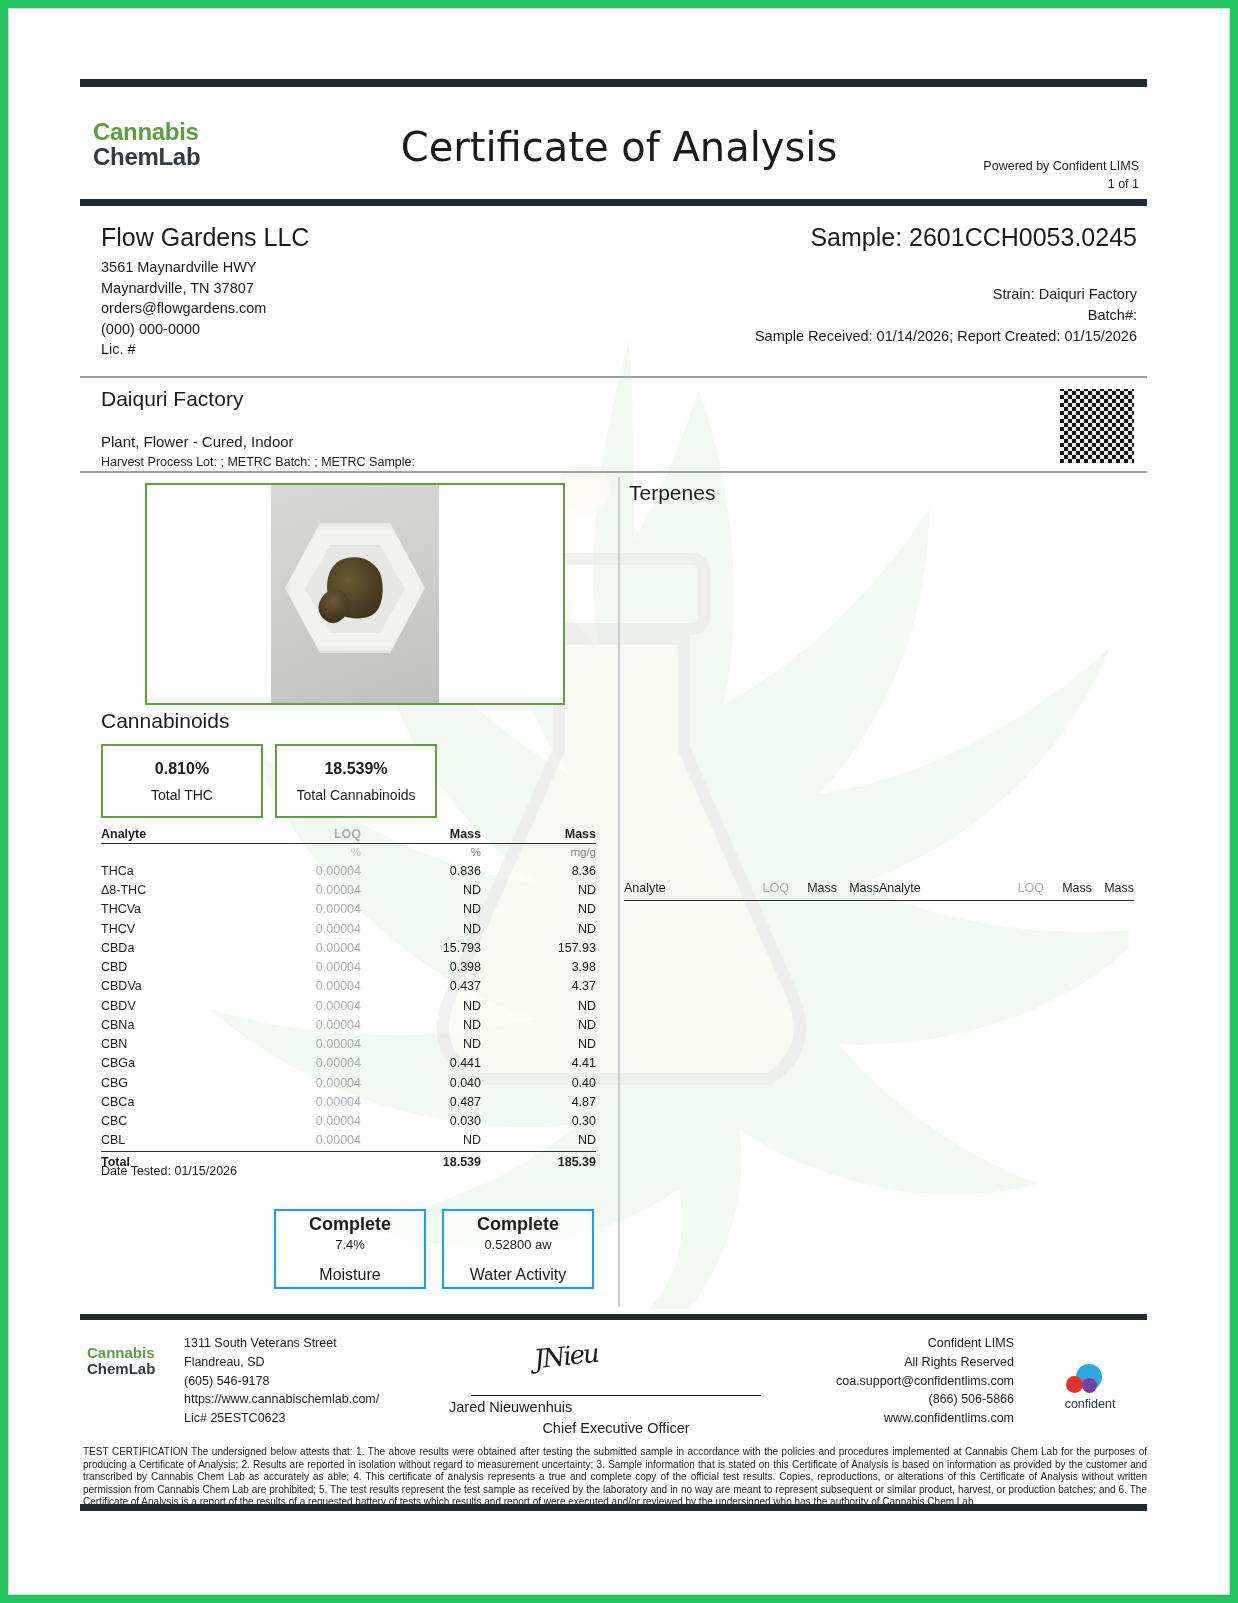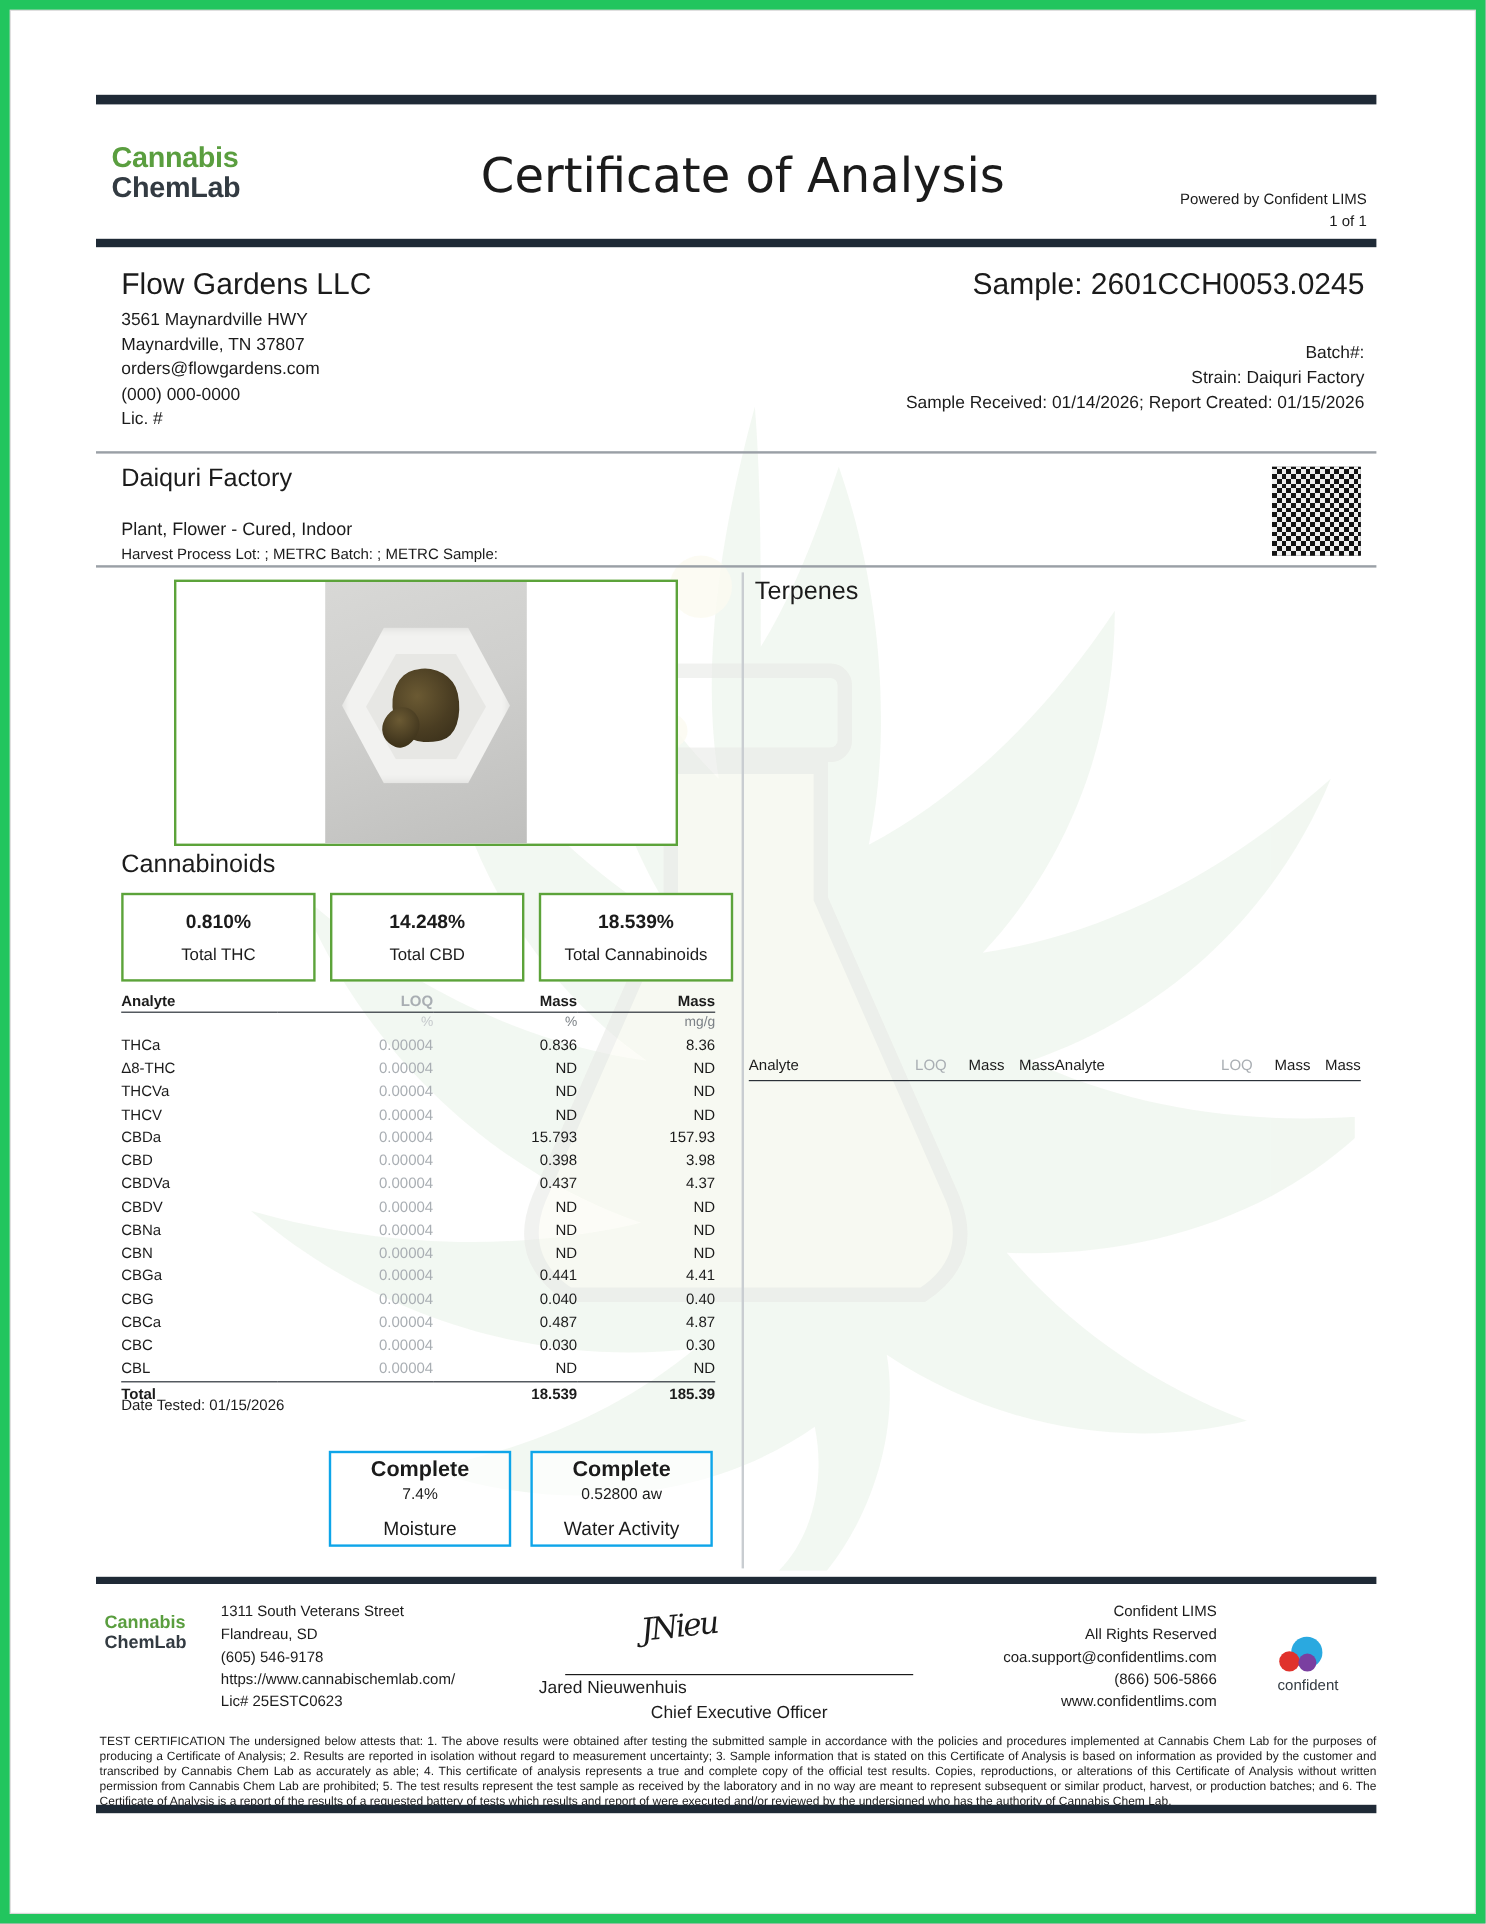--- a/index.html
+++ b/index.html
@@ -404,22 +404,22 @@
     <div class="client">
       <div class="name">Flow Gardens LLC</div>
       <div class="line">3561 Maynardville HWY</div>
       <div class="line">Maynardville, TN 37807</div>
       <div class="line">orders@flowgardens.com</div>
       <div class="line">(000) 000-0000</div>
       <div class="line">Lic. #</div>
     </div>
     <div class="sampleblock">
       <div class="sid">Sample: 2601CCH0053.0245</div>
+      <div class="line">Strain: Daiquri Factory</div>
       <div class="line">Batch#:</div>
-      <div class="line">Strain: Daiquri Factory</div>
       <div class="line">Sample Received: 01/14/2026; Report Created: 01/15/2026</div>
     </div>
     <div class="midrule"></div>
 
     <div class="strain">
       <div class="sname">Daiquri Factory</div>
       <div class="stype">Plant, Flower - Cured, Indoor</div>
       <div class="slot">Harvest Process Lot: ; METRC Batch: ; METRC Sample:</div>
     </div>
     <div class="qr"></div>
@@ -454,24 +454,20 @@
       </div>
     </div>
     <div class="terp-rule"></div>
 
     <div class="cann-title">Cannabinoids</div>
     <div class="summary">
       <div class="sumbox">
         <div class="v">0.810%</div>
         <div class="l">Total THC</div>
       </div>
-      <div class="sumbox">
-        <div class="v">14.248%</div>
-        <div class="l">Total CBD</div>
-      </div>
       <div class="sumbox wide">
         <div class="v">18.539%</div>
         <div class="l">Total Cannabinoids</div>
       </div>
     </div>
 
     <table class="an">
       <colgroup>
         <col class="col-an">
           <col class="col-loq">

